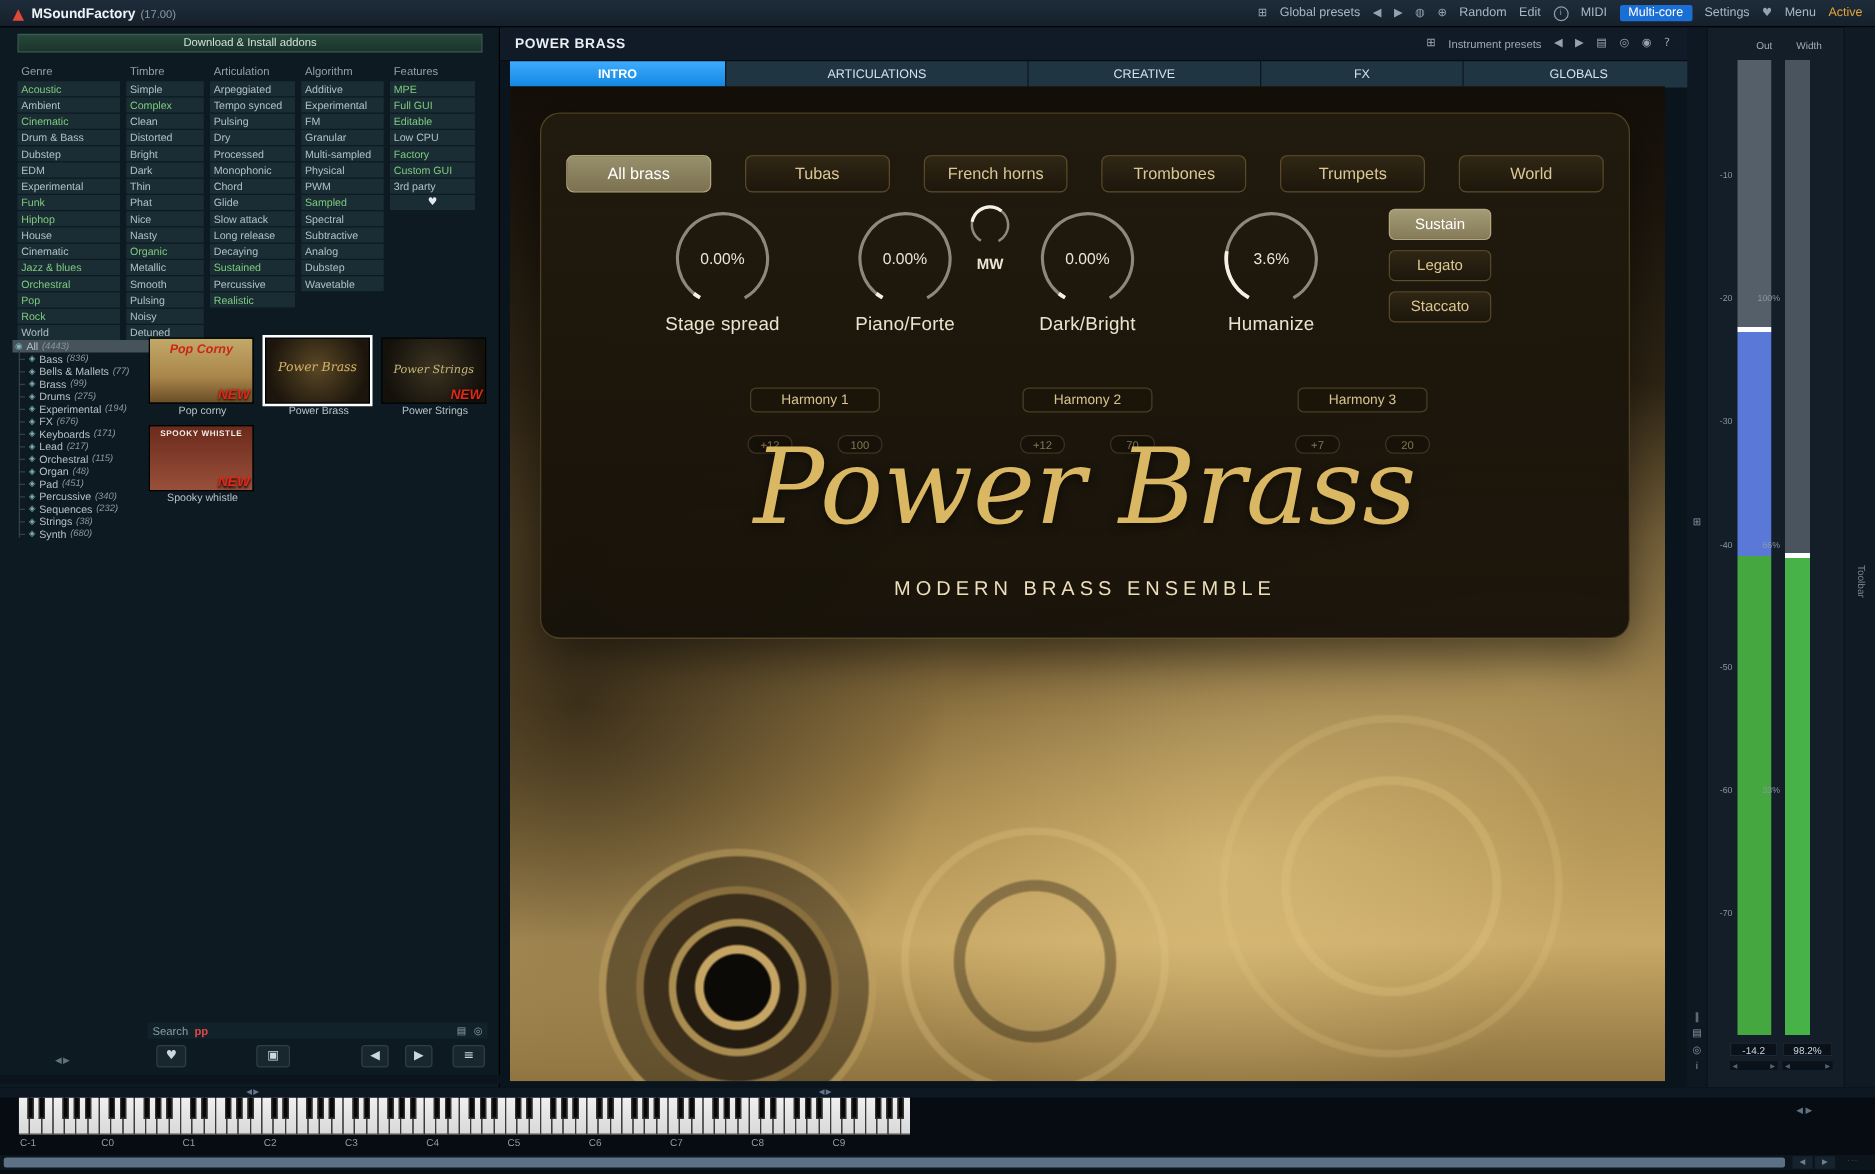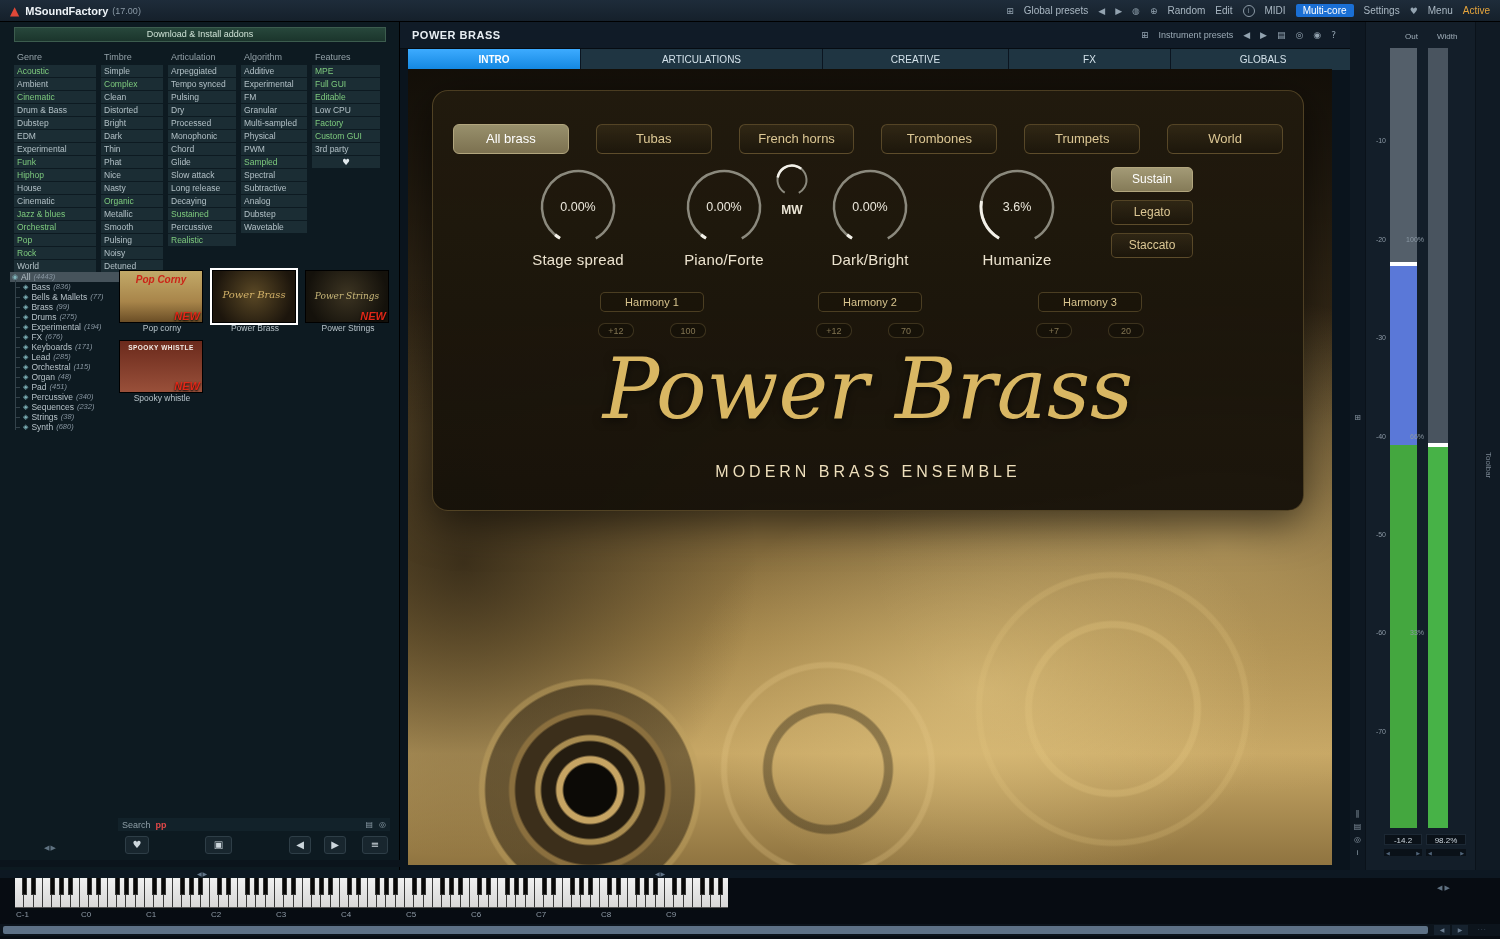--- a/index.html
+++ b/index.html
@@ -113,21 +113,21 @@
   .mw-label{margin-top:1px;font-size:12px;font-weight:bold;color:#eae4d4;}
   .artics{position:absolute;left:678px;top:76px;width:82px;}
   .artic-btn{height:25px;line-height:23px;margin-bottom:8px;text-align:center;font-size:12px;color:#dcc794;
     background:linear-gradient(180deg,rgba(62,51,28,.55),rgba(28,22,11,.6));
     border:1px solid rgba(150,125,70,.45);border-radius:5px;box-sizing:border-box;}
   .artic-btn.sel{background:linear-gradient(180deg,#a39a76,#857b58);color:#fff;border-color:#b2a67e;}
   .harmony{position:absolute;left:0;top:201px;width:100%;height:60px;}
   .h-group{position:absolute;width:150px;text-align:center;}
   .harmony div.h-group:nth-of-type(1){left:144px}.harmony div.h-group:nth-of-type(2){left:362px}
   .harmony div.h-group:nth-of-type(3){left:582px}
-  .h-btn{width:104px;height:20px;line-height:18px;margin:0 auto;font-size:11px;color:#d8c48e;
+  .h-btn{width:104px;height:20px;line-height:18px;margin:18px auto;font-size:11px;color:#d8c48e;
     background:rgba(25,20,10,.55);border:1px solid rgba(150,125,70,.4);border-radius:5px;box-sizing:border-box;}
   .h-vals{display:flex;justify-content:space-between;padding:0 21px;margin-top:11px;}
   .h-val{width:36px;height:15px;line-height:14px;font-size:9px;color:rgba(215,195,140,.55);
     background:rgba(15,12,6,.4);border:1px solid rgba(150,130,80,.3);border-radius:7px;box-sizing:border-box;text-align:center;}
   .hero-title{position:absolute;left:0;top:256px;width:100%;text-align:center;
     font-family:"DejaVu Serif",serif;font-style:italic;font-size:84px;line-height:1;
     color:#d9b763;text-shadow:0 3px 8px rgba(0,0,0,.5);}
   .hero-sub{position:absolute;left:0;top:372px;width:100%;text-align:center;font-size:16px;
     letter-spacing:4px;color:#eedfbc;}
   
@@ -344,21 +344,21 @@
           <span class="tree-count">(676)</span>
         </div>
         <div class="tree-item">
           <span class="tree-icon">◈</span>
           <span class="tree-label">Keyboards</span>
           <span class="tree-count">(171)</span>
         </div>
         <div class="tree-item">
           <span class="tree-icon">◈</span>
           <span class="tree-label">Lead</span>
-          <span class="tree-count">(285)</span>
+          <span class="tree-count">(217)</span>
         </div>
         <div class="tree-item">
           <span class="tree-icon">◈</span>
           <span class="tree-label">Orchestral</span>
           <span class="tree-count">(115)</span>
         </div>
         <div class="tree-item">
           <span class="tree-icon">◈</span>
           <span class="tree-label">Organ</span>
           <span class="tree-count">(48)</span>

